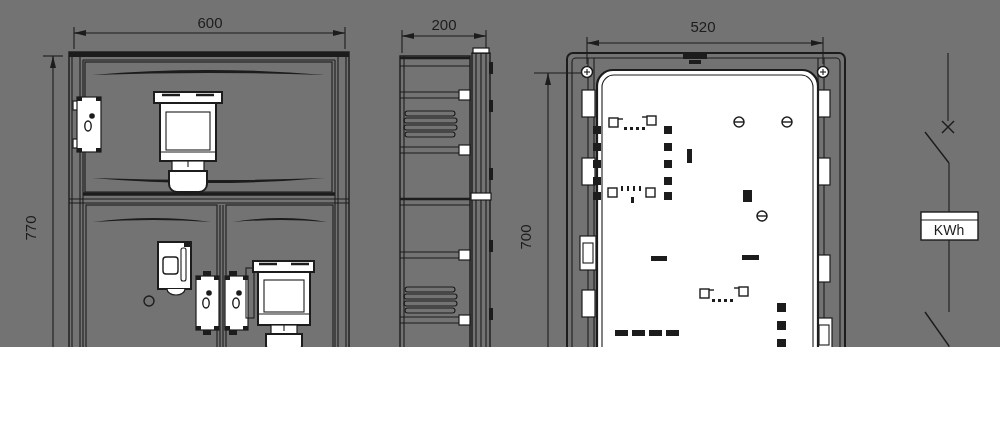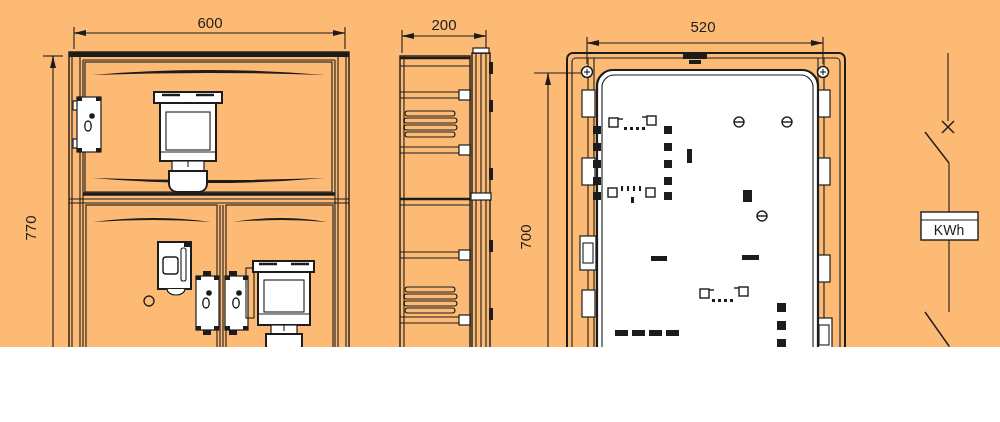--- a/index.html
+++ b/index.html
@@ -1,16 +1,16 @@
 <!DOCTYPE html>
 <html><head>
 <meta charset="utf-8">
 <style>
   html,body{margin:0;padding:0;background:#ffffff;}
-  .page{position:relative;width:1000px;height:347px;background:#fdba74;overflow:hidden;
+  .page{position:relative;width:1000px;height:347px;background:#737373;overflow:hidden;
         font-family:"Liberation Sans",sans-serif;}
   svg{display:block;color:#1c1c1c;}
   svg .ln{fill:none;stroke:currentColor;stroke-width:1.1;}
   svg .w14{stroke-width:1.4;} svg .w2{stroke-width:2;} svg .w25{stroke-width:2.5;} svg .w35{stroke-width:3.5;}
   svg .fl{fill:currentColor;stroke:none;}
   svg .wf{fill:#ffffff;stroke:currentColor;stroke-width:1.2;}
   svg .wf2{fill:#ffffff;stroke:currentColor;stroke-width:2;}
   svg text{fill:currentColor;stroke:none;font-family:"Liberation Sans",sans-serif;font-size:15px;}
   svg text.meter{font-size:14px;}
 </style>

